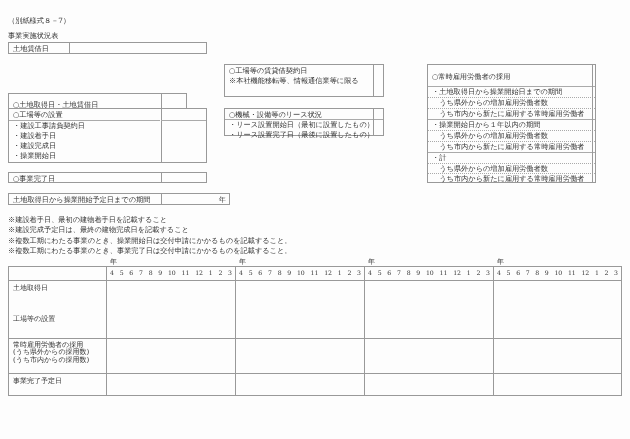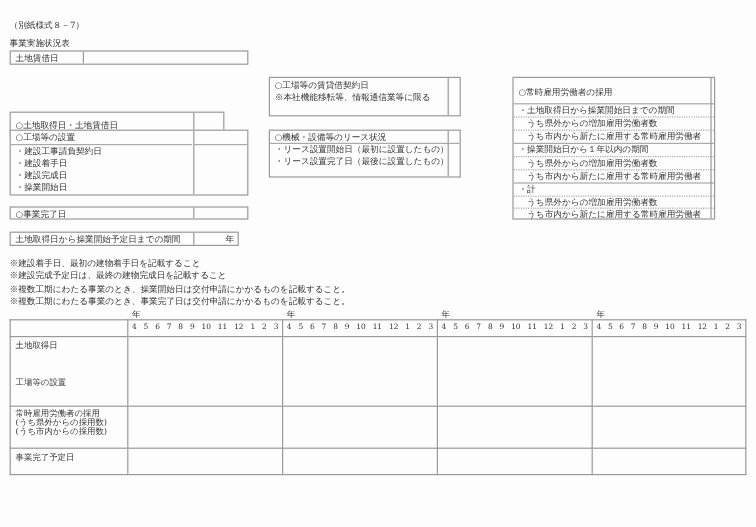--- a/index.html
+++ b/index.html
@@ -48,35 +48,35 @@
   <div class="row-line" style="top:11px;left:152px;"></div>
   <div class="abs" style="left:153px;top:12px;right:0;bottom:0;"></div>
 </div>
 
 <div class="box" style="left:8px;top:172px;width:199px;height:11px;">
   <div class="lbl" style="top:2px;">○事業完了日</div>
   <div class="vline" style="left:152px;"></div>
   <div class="abs" style="left:153px;top:0;right:0;bottom:0;"></div>
 </div>
 
-<div class="box" style="left:8px;top:193px;width:191px;height:12px;">
+<div class="box" style="left:8px;top:193px;width:222px;height:12px;">
   <div class="lbl" style="top:2px;">土地取得日から操業開始予定日までの期間</div>
   <div class="vline" style="left:152px;"></div>
   <div class="abs t" style="right:3px;top:2px;">年</div>
   <div class="abs" style="left:153px;top:0;right:14px;bottom:0;"></div>
 </div>
 
 <div class="box" style="left:224px;top:64px;width:160px;height:33px;">
   <div class="lbl" style="top:2px;">○工場等の賃貸借契約日</div>
   <div class="lbl" style="top:12px;">※本社機能移転等、情報通信業等に限る</div>
   <div class="vline" style="left:148px;"></div>
   <div class="abs" style="left:149px;top:0;right:0;bottom:0;"></div>
 </div>
 
-<div class="box" style="left:224px;top:108px;width:160px;height:40px;">
+<div class="box" style="left:224px;top:108px;width:160px;height:28px;">
   <div class="lbl" style="top:2px;">○機械・設備等のリース状況</div>
   <div class="row-line" style="top:10px;"></div>
   <div class="lbl" style="top:12px;">・リース設置開始日（最初に設置したもの）</div>
   <div class="lbl" style="top:22px;">・リース設置完了日（最後に設置したもの）</div>
   <div class="vline" style="left:148px;"></div>
   <div class="abs" style="left:149px;top:11px;right:0;bottom:0;"></div>
 </div>
 
 <div class="box" style="left:427px;top:64px;width:169px;height:119px;">
   <div class="lbl" style="top:8px;">○常時雇用労働者の採用</div>

